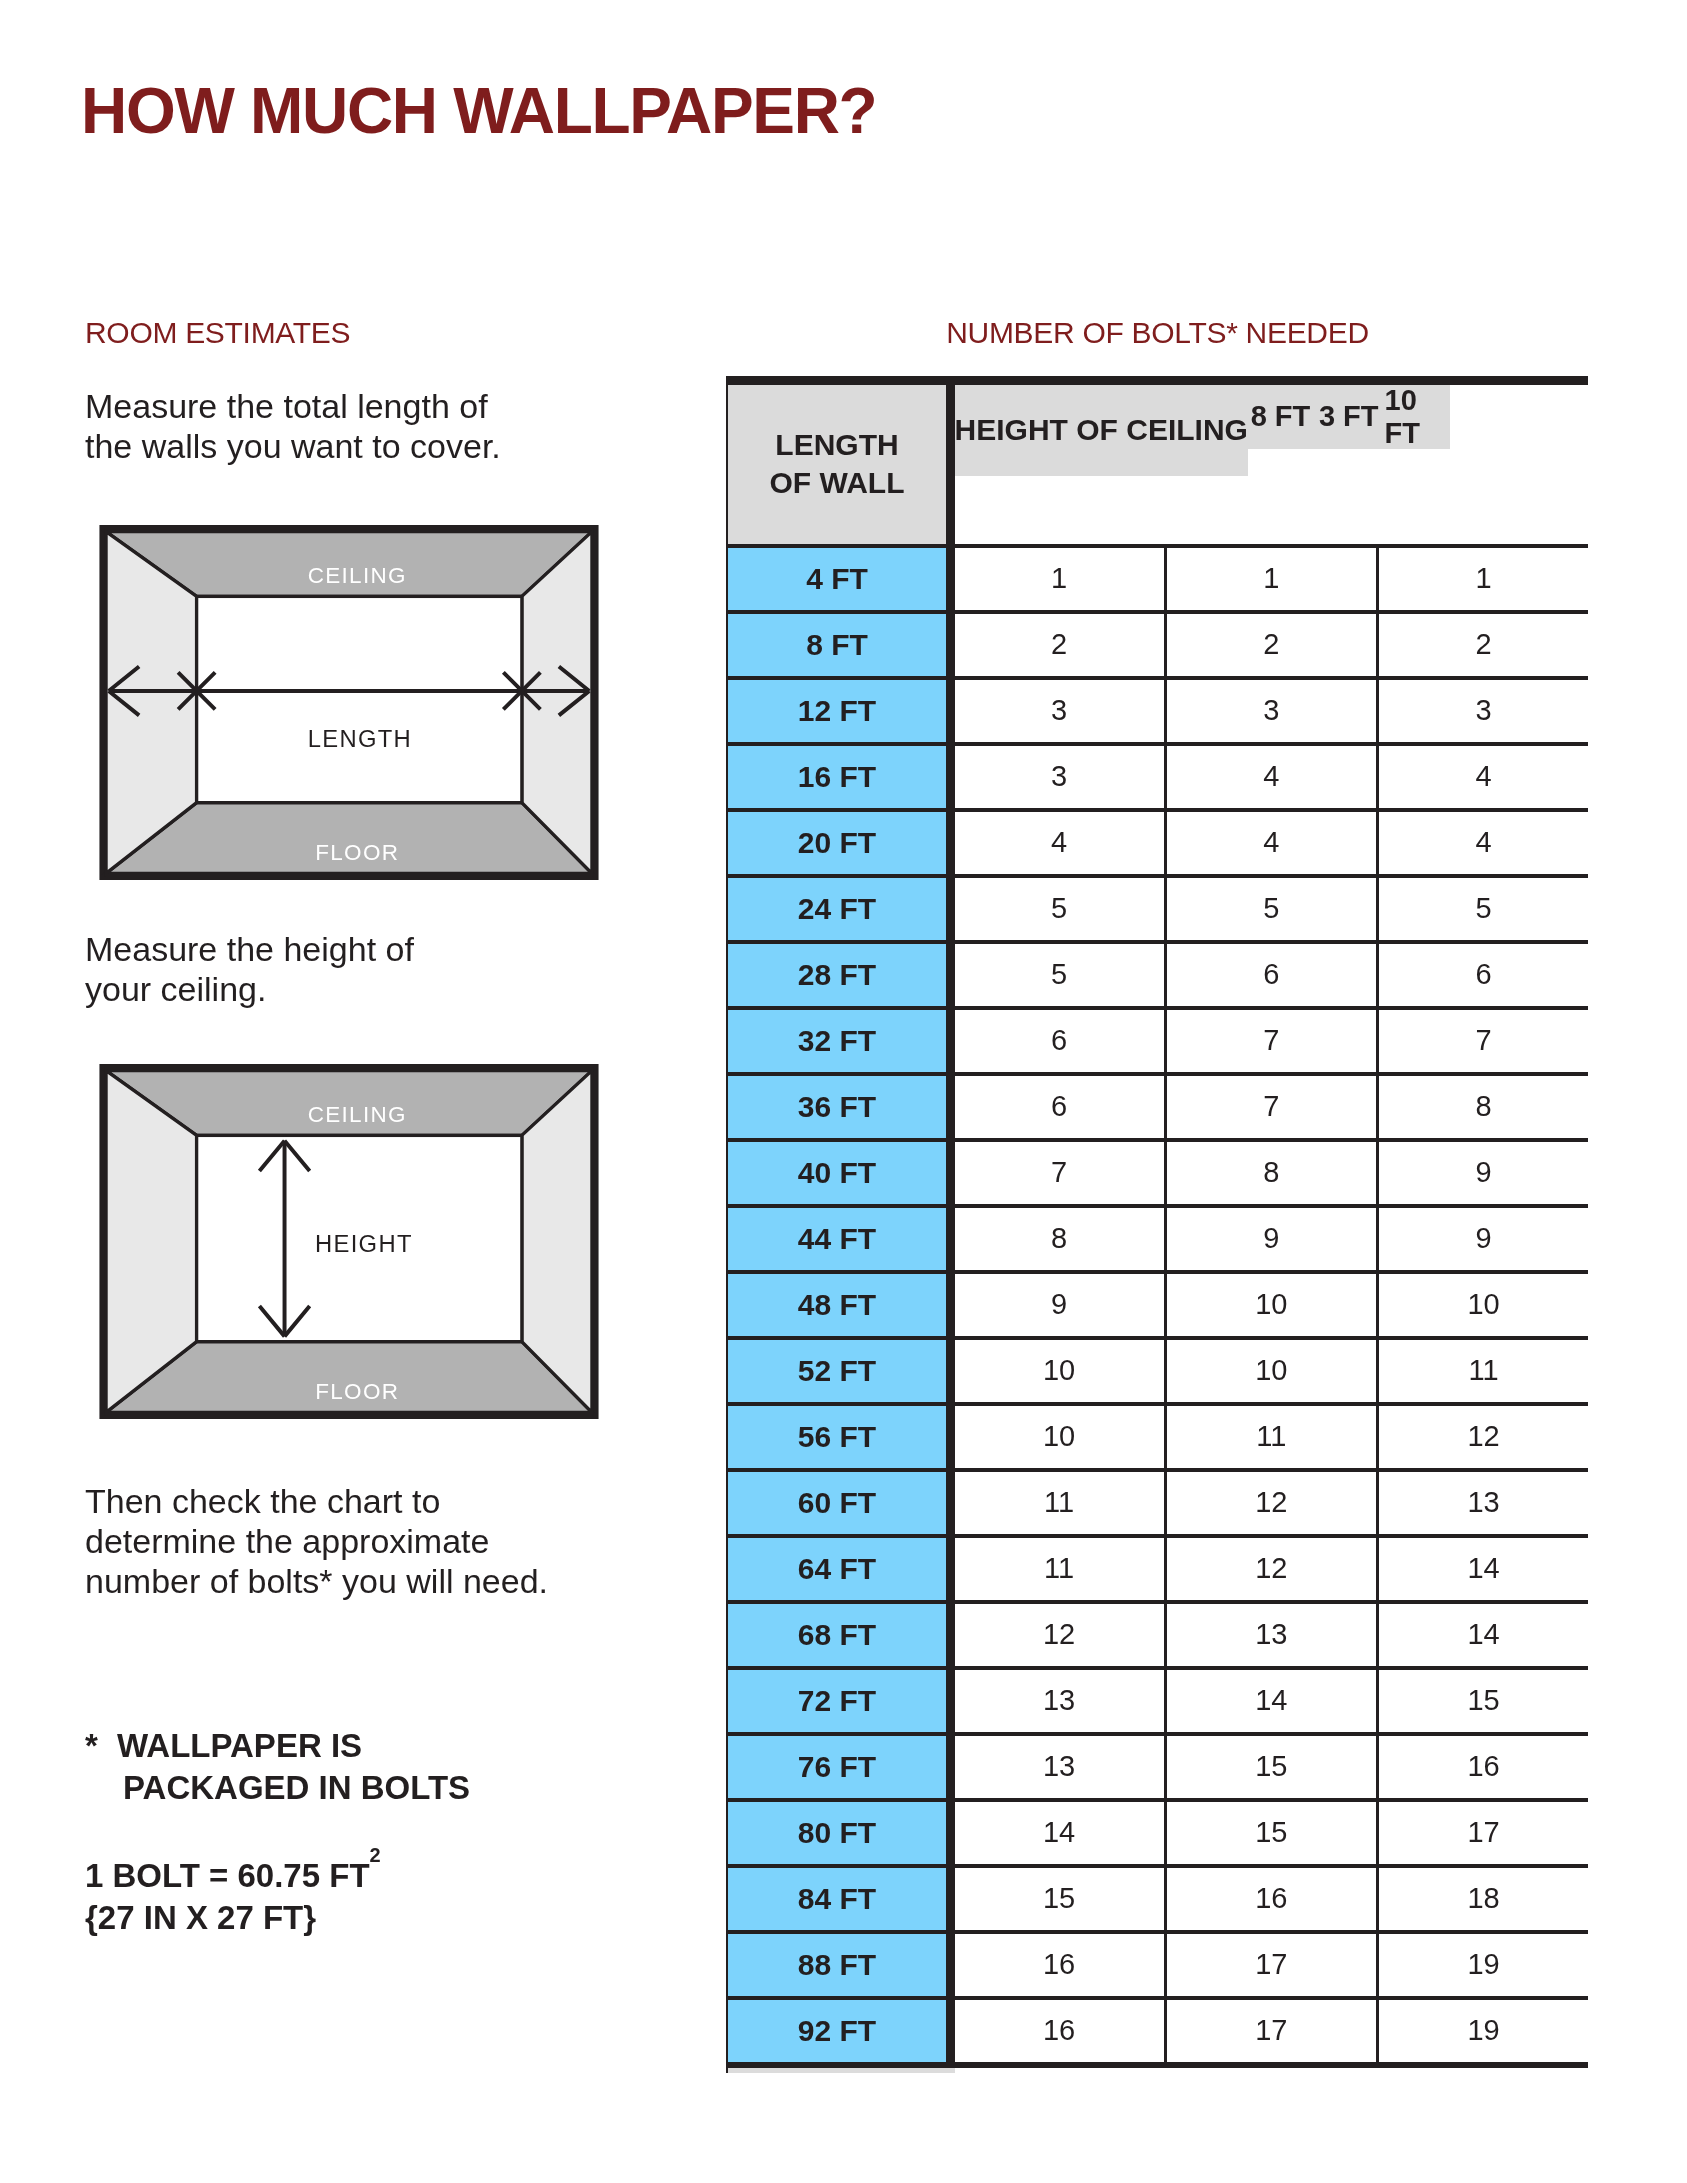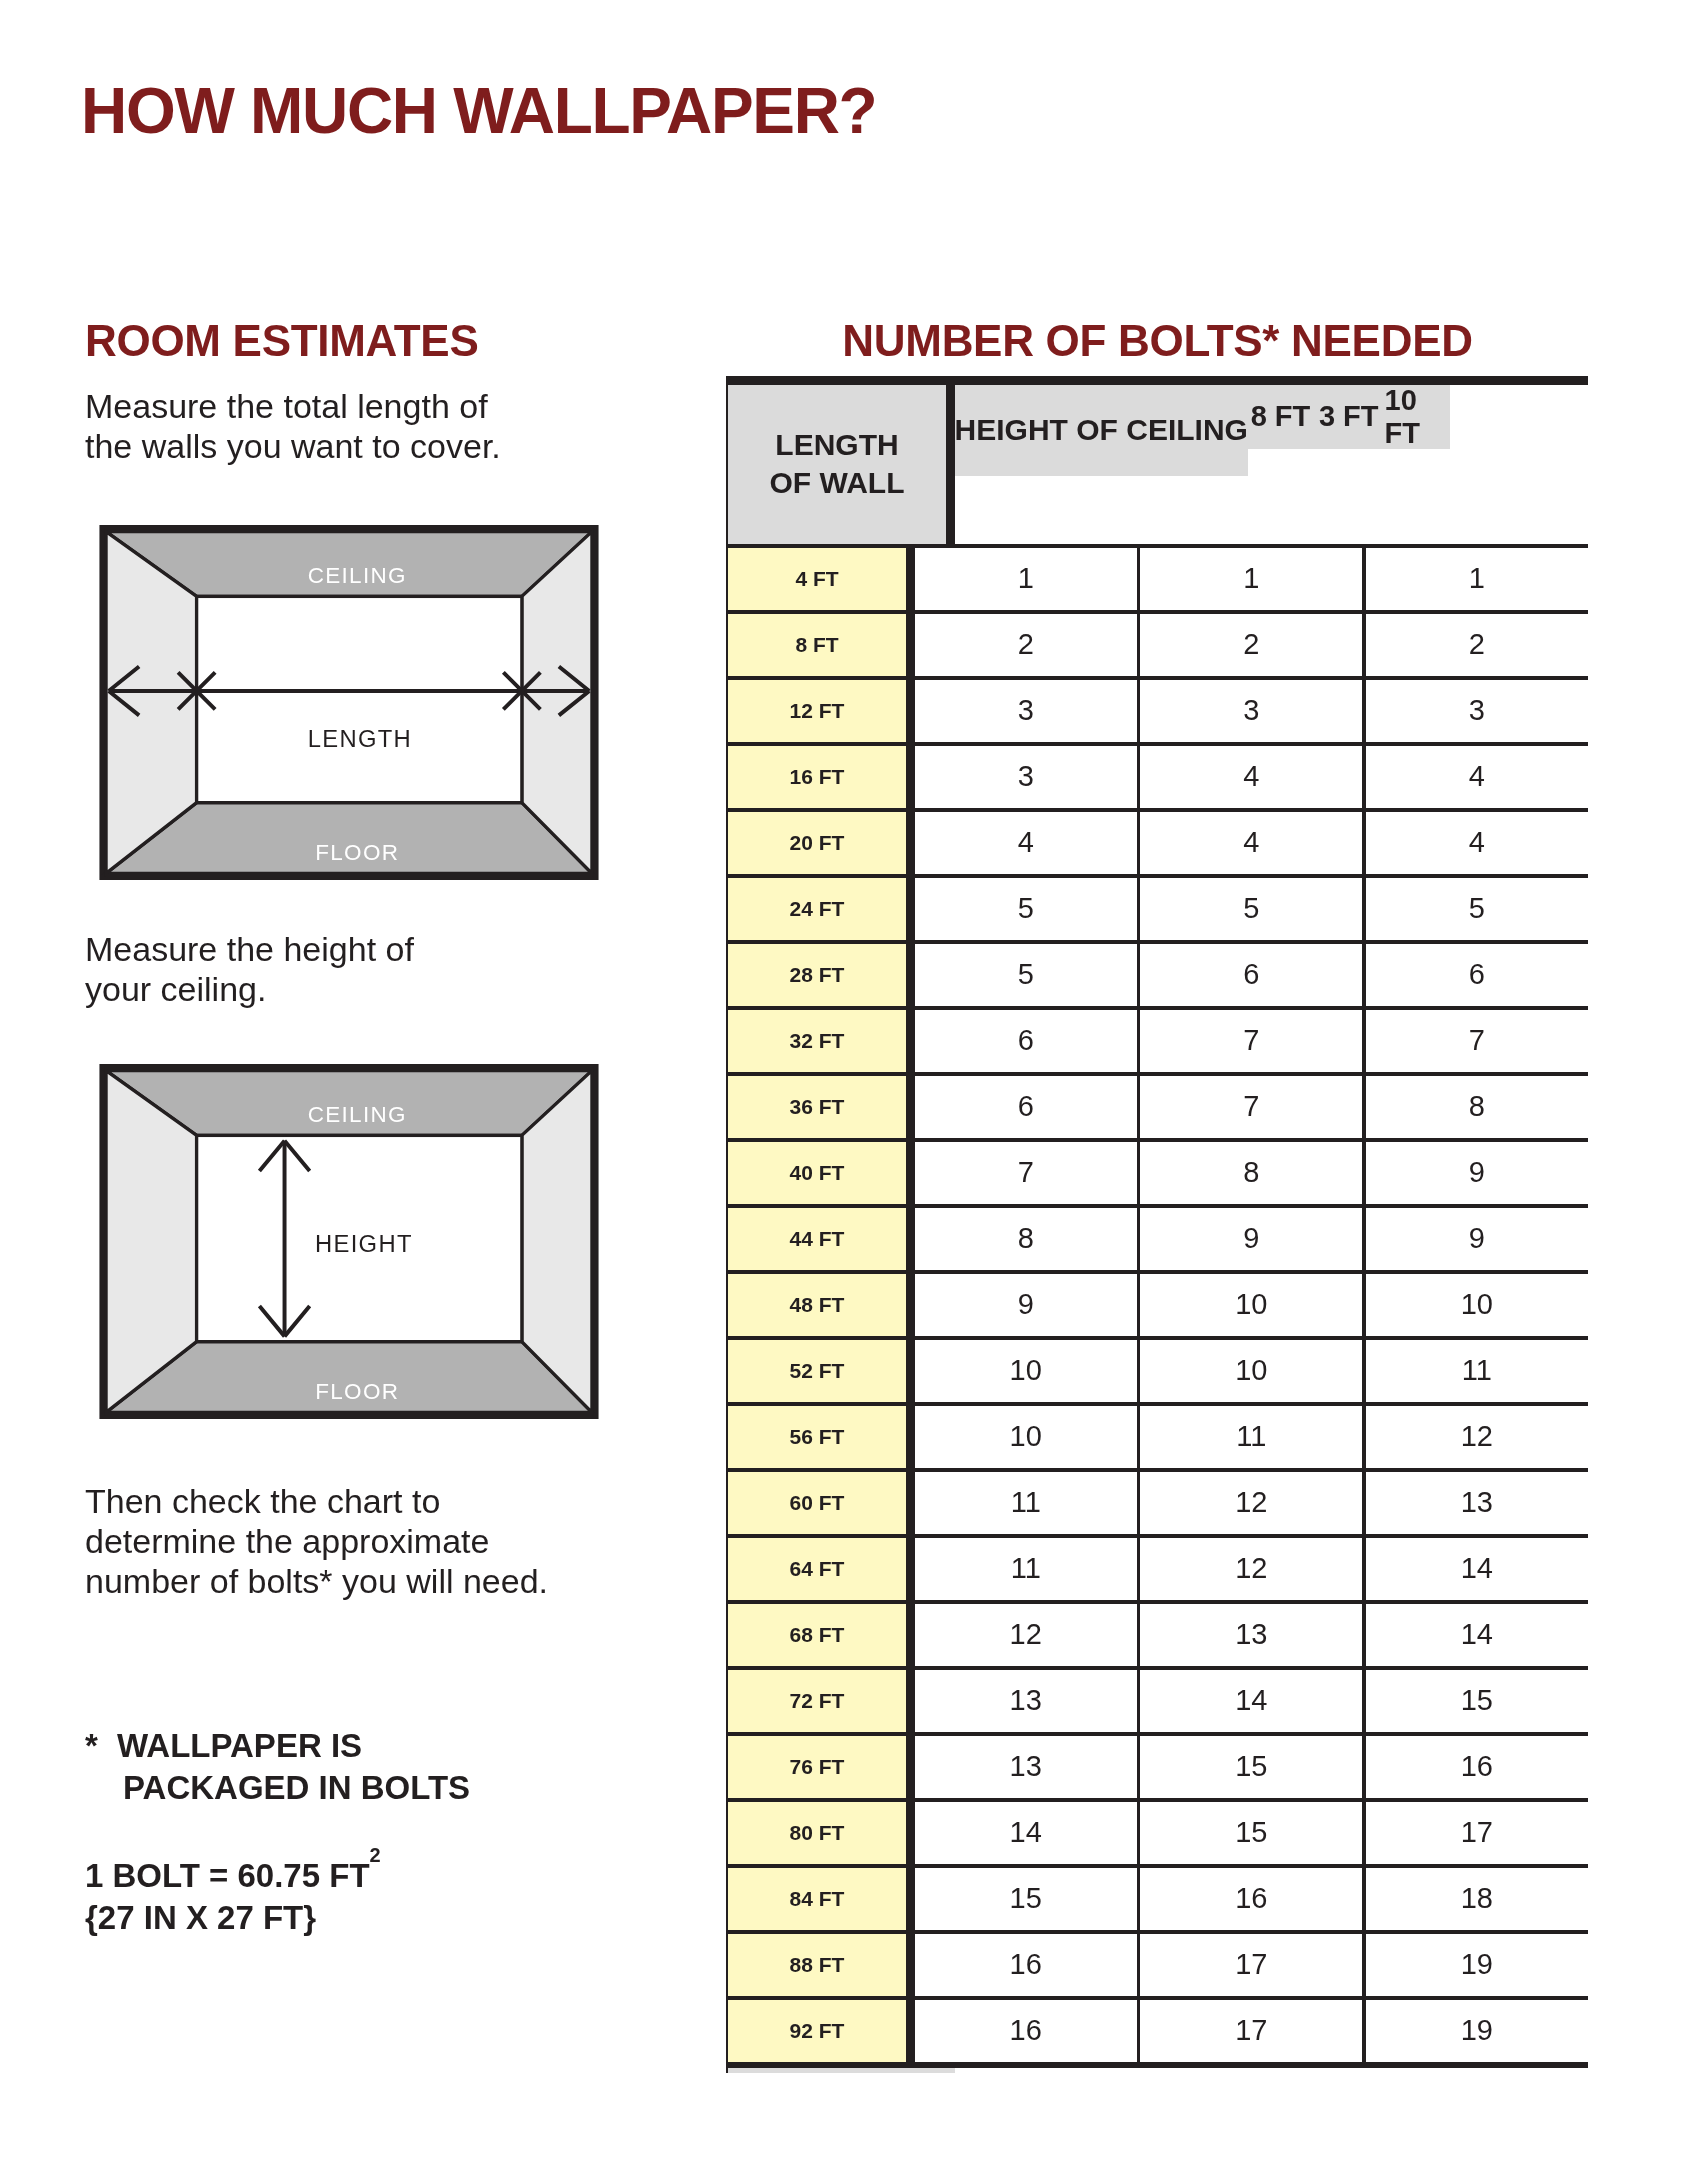--- a/index.html
+++ b/index.html
@@ -3,21 +3,21 @@
 <meta charset="utf-8">
 <style>
   html,body{margin:0;padding:0;background:#ffffff;}
   .page{
     position:relative;width:1687px;height:2183px;background:#ffffff;
     font-family:"Liberation Sans",sans-serif;color:#231f20;overflow:hidden;
   }
   .abs{position:absolute;}
   .blue{color:#7f1d1d;}
   .page-title{left:81px;top:74px;font-size:64px;font-weight:700;letter-spacing:-1.3px;white-space:nowrap;}
-  .sec-head{font-size:44px;font-weight:700;letter-spacing:-0.3px;white-space:nowrap;}
+  .sec-head{font-size:30px;font-weight:400;letter-spacing:-0.3px;white-space:nowrap;}
   .room-est{left:85px;top:316px;}
   .bolts-head{left:726px;top:316px;width:863px;text-align:center;}
   .para{font-size:34px;line-height:40px;}
   .p1{left:85px;top:386px;}
   .p2{left:85px;top:929px;}
   .p3{left:85px;top:1481px;}
   .diagram1{left:99px;top:525px;}
   .diagram2{left:99px;top:1064px;}
   .footnote{left:85px;top:1725px;font-size:33px;font-weight:700;line-height:42px;}
   .footnote .star{position:absolute;left:0;top:0;}
@@ -34,22 +34,22 @@
   .vthick{width:8.6px;background:#231f20;}
   .rh{flex:1;display:flex;flex-direction:row;}
   .hoc{height:91px;background:#dbdbdb;display:flex;align-items:center;justify-content:center;
        font-weight:700;font-size:30px;}
   .hline5{height:3.3px;background:#231f20;}
   .subrow{height:64px;background:#dbdbdb;display:flex;}
   .subcell{flex:1;display:flex;align-items:center;justify-content:center;font-weight:700;font-size:29px;}
   .subspacer{width:3.3px;background:#dbdbdb;}
   .hsep{height:4px;background:#231f20;}
   .trow{display:flex;height:62px;}
-  .lc{width:178px;background:#fef9c3;display:flex;align-items:center;justify-content:center;
-      font-weight:700;font-size:21px;}
+  .lc{width:218px;background:#7dd3fc;display:flex;align-items:center;justify-content:center;
+      font-weight:700;font-size:30px;}
   .dc{flex:1;background:#ffffff;display:flex;align-items:center;justify-content:center;font-size:29px;}
   .vthin{width:3.3px;background:#231f20;}
   .botbar{height:6.6px;background:#231f20;}
   .tshadow{height:5.3px;width:227px;background:#dcdcdc;}
   svg text{font-family:"Liberation Sans",sans-serif;}
 </style>
 </head>
 <body>
 
 <div class="page">

